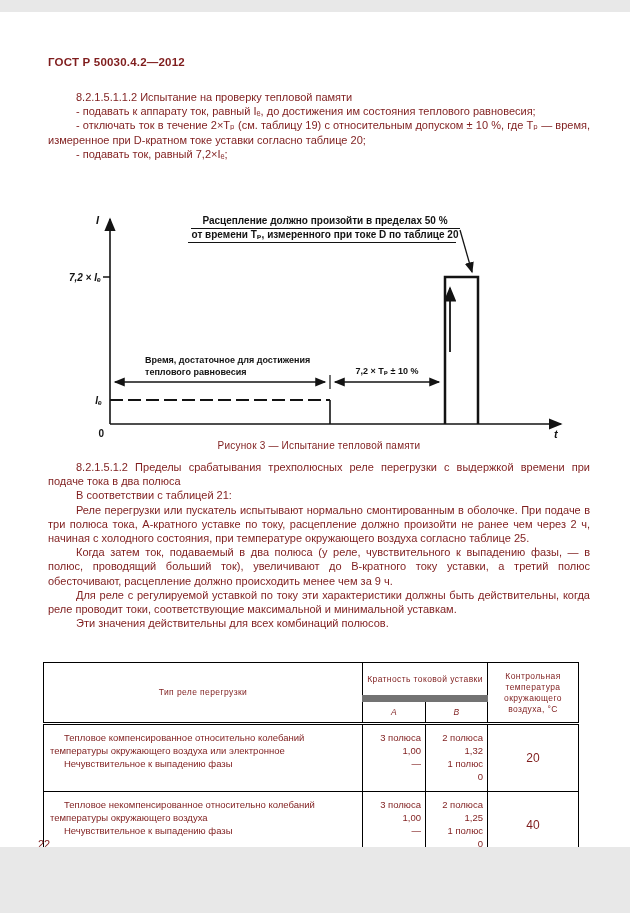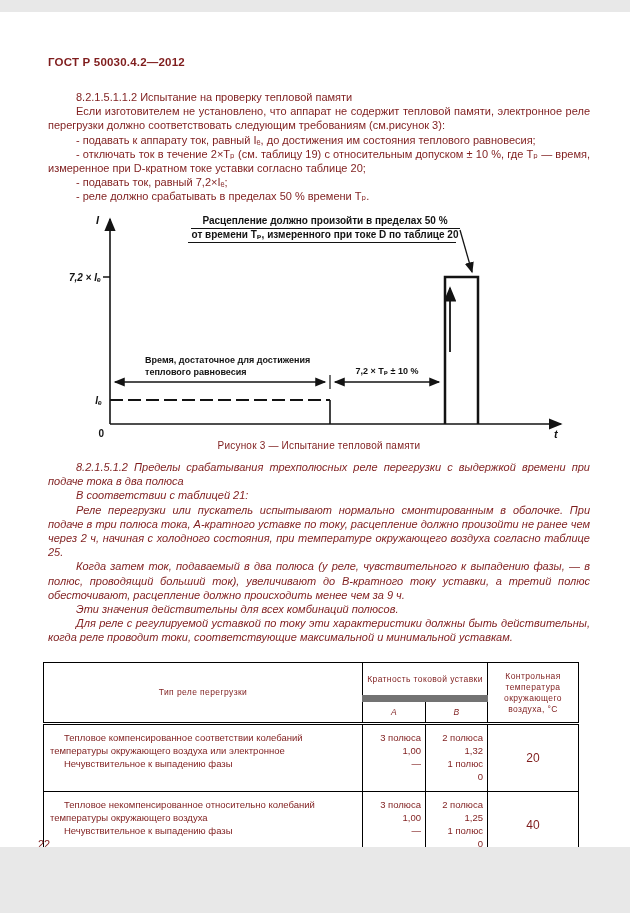--- a/index.html
+++ b/index.html
@@ -11,21 +11,21 @@
   .doc-header{
     position:absolute;left:48px;top:44px;font-size:11.5px;font-weight:bold;
     letter-spacing:.2px;
   }
   .text-block{position:absolute;left:48px;width:542px;}
   .text-block p{
     margin:0;font-size:11px;line-height:14.2px;text-align:justify;
     text-indent:28px;
   }
   .s1{top:78px;}
-  .s2{top:448px;font-style:italic;}
+  .s2{top:448px;}
 
   .figure{position:absolute;left:48px;top:198px;width:542px;height:248px;}
   .figure svg{position:absolute;left:0;top:0;}
   svg text{font-family:"Liberation Sans","DejaVu Sans",sans-serif;fill:#131313;}
   .ax-label{font-size:11px;font-style:italic;font-weight:bold;}
   .tick-label{font-size:10px;font-weight:bold;}
   .ann{font-size:10px;font-weight:bold;}
   .span-label{font-size:9px;font-weight:bold;}
   .fig-caption{
     position:absolute;left:0;top:230px;width:542px;text-align:center;
@@ -62,25 +62,23 @@
 </style>
 </head>
 <body>
 
 <div class="page">
 
   <div class="doc-header">ГОСТ Р 50030.4.2—2012</div>
 
   <div class="text-block s1">
     <p>8.2.1.5.1.1.2 Испытание на проверку тепловой памяти</p>
-    <p>Если изготовителем не установлено, что аппарат не содержит тепловой памяти, электронное реле перегрузки должно соответствовать следующим требованиям (см.рисунок 3):</p>
     <p>- подавать к аппарату ток, равный Iₑ, до достижения им  состояния теплового равновесия;</p>
     <p>- отключать ток в течение 2×Tₚ (см. таблицу 19) с относительным допуском ± 10 %, где Tₚ — время, измеренное при D-кратном токе уставки согласно таблице 20;</p>
     <p>- подавать ток, равный 7,2×Iₑ;</p>
-    <p>- реле должно срабатывать в пределах 50 % времени Tₚ.</p>
   </div>
 
   <div class="figure">
     <svg width="542" height="232" viewBox="0 0 542 232">
       <defs>
         <marker id="ah" markerWidth="9" markerHeight="7" refX="7.5" refY="3.5" orient="auto-start-reverse">
           <path d="M0,0 L8.5,3.5 L0,7 z" fill="#131313"></path>
         </marker>
       </defs>
 
@@ -114,22 +112,22 @@
       <line x1="412" y1="20" x2="424" y2="62" stroke="#131313" stroke-width="1.3" marker-end="url(#ah)"></line>
     </svg>
     <div class="fig-caption">Рисунок  3 — Испытание тепловой памяти</div>
   </div>
 
   <div class="text-block s2">
     <p>8.2.1.5.1.2 Пределы срабатывания трехполюсных  реле перегрузки с выдержкой времени при подаче тока в два полюса</p>
     <p>В соответствии с таблицей 21:</p>
     <p>Реле перегрузки или пускатель испытывают нормально смонтированным в оболочке. При подаче в три полюса тока, А-кратного уставке по току, расцепление  должно произойти не ранее чем через 2 ч, начиная с холодного состояния, при температуре окружающего воздуха согласно таблице 25.</p>
     <p>Когда затем ток, подаваемый в два полюса (у реле, чувствительного к выпадению фазы, — в  полюс, проводящий больший ток), увеличивают до В-кратного току уставки, а третий полюс обесточивают, расцепление  должно происходить менее чем за 9 ч.</p>
+    <p>Для реле с регулируемой уставкой по току эти характеристики должны быть действительны, когда реле проводит токи, соответствующие максимальной и минимальной уставкам.</p>
     <p>Эти значения действительны для всех комбинаций полюсов.</p>
-    <p>Для реле с регулируемой уставкой по току эти характеристики должны быть действительны, когда реле проводит токи, соответствующие максимальной и минимальной уставкам.</p>
   </div>
 
 
   <table class="gost-table">
     <colgroup>
       <col style="width:319px">
         <col style="width:63px">
         <col style="width:62px">
         <col style="width:91px">
     </colgroup>
@@ -140,21 +138,21 @@
         <th class="th-temp" rowspan="2">Контрольная температура окружающего воздуха, °С</th>
       </tr>
       <tr>
         <th class="sub-a">А</th>
         <th class="sub-b">В</th>
       </tr>
     </thead>
     <tbody>
       <tr>
         <td class="type-cell">
-          <p>Тепловое компенсированное соответствии колебаний температуры окружающего воздуха или электронное</p>
+          <p>Тепловое компенсированное относительно колебаний температуры окружающего воздуха или электронное</p>
           <p>Нечувствительное к выпадению фазы</p>
         </td>
         <td class="num-cell">3 полюса
 1,00
 —</td>
         <td class="num-cell">2 полюса
 1,32
 1 полюс
 0</td>
         <td class="temp-cell">20</td>

